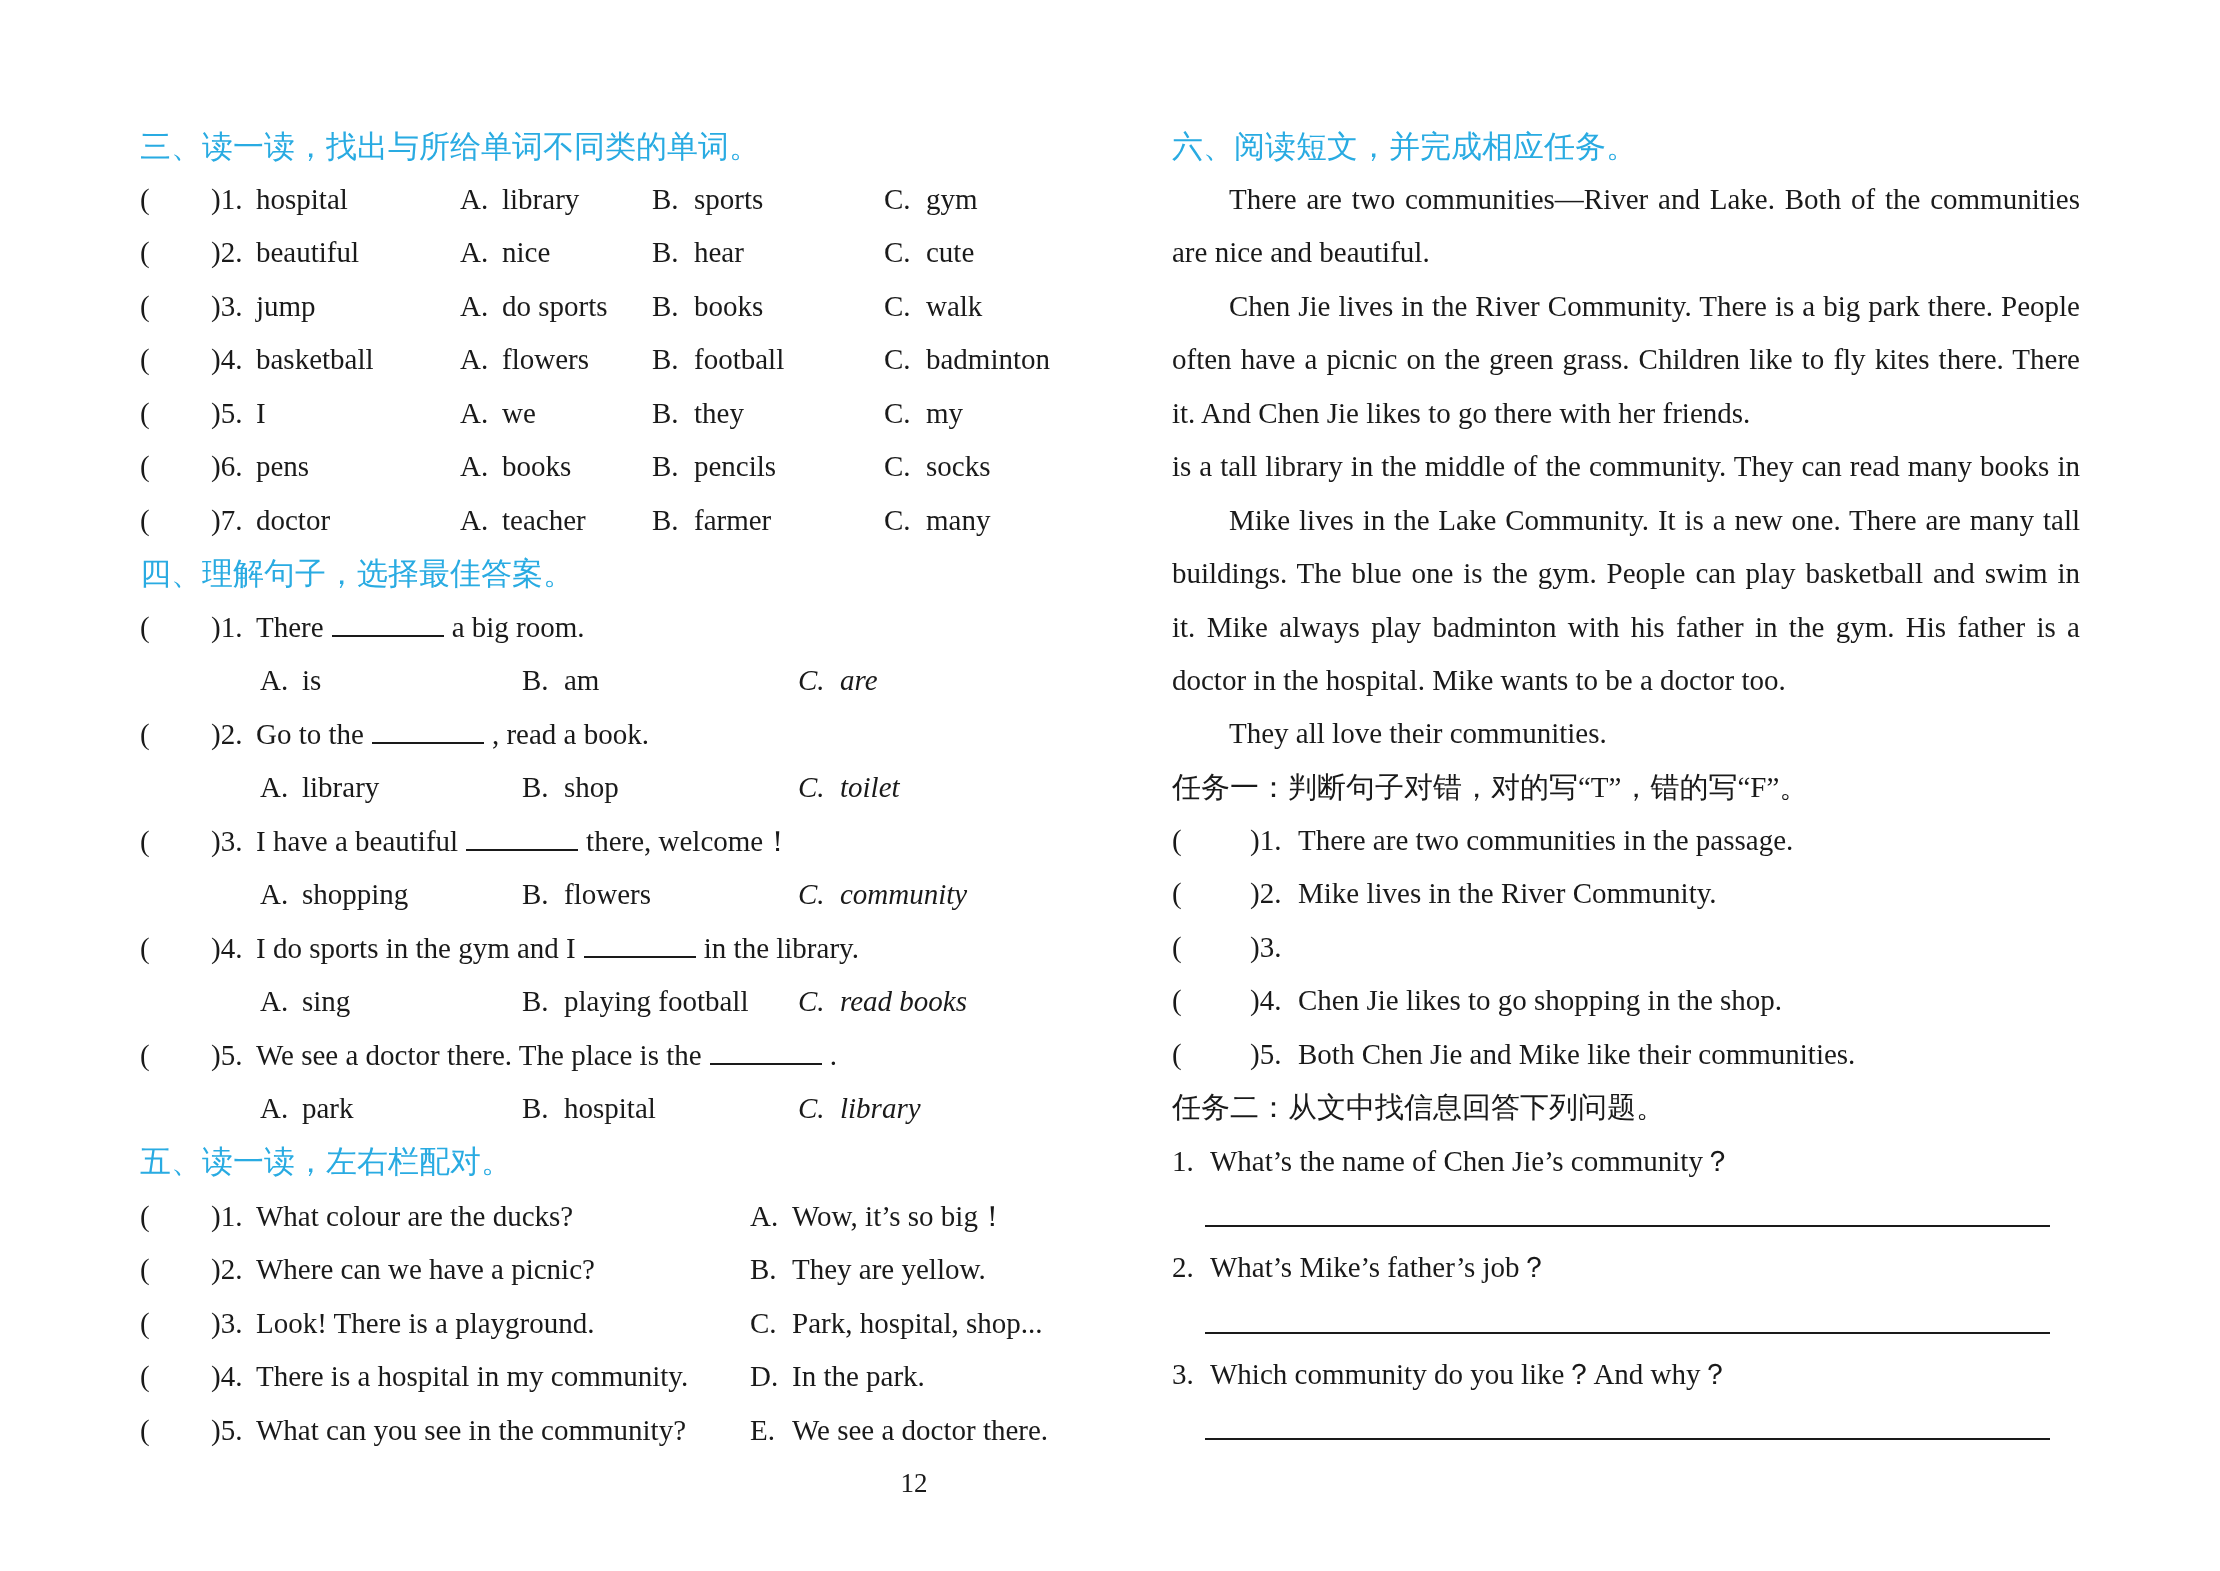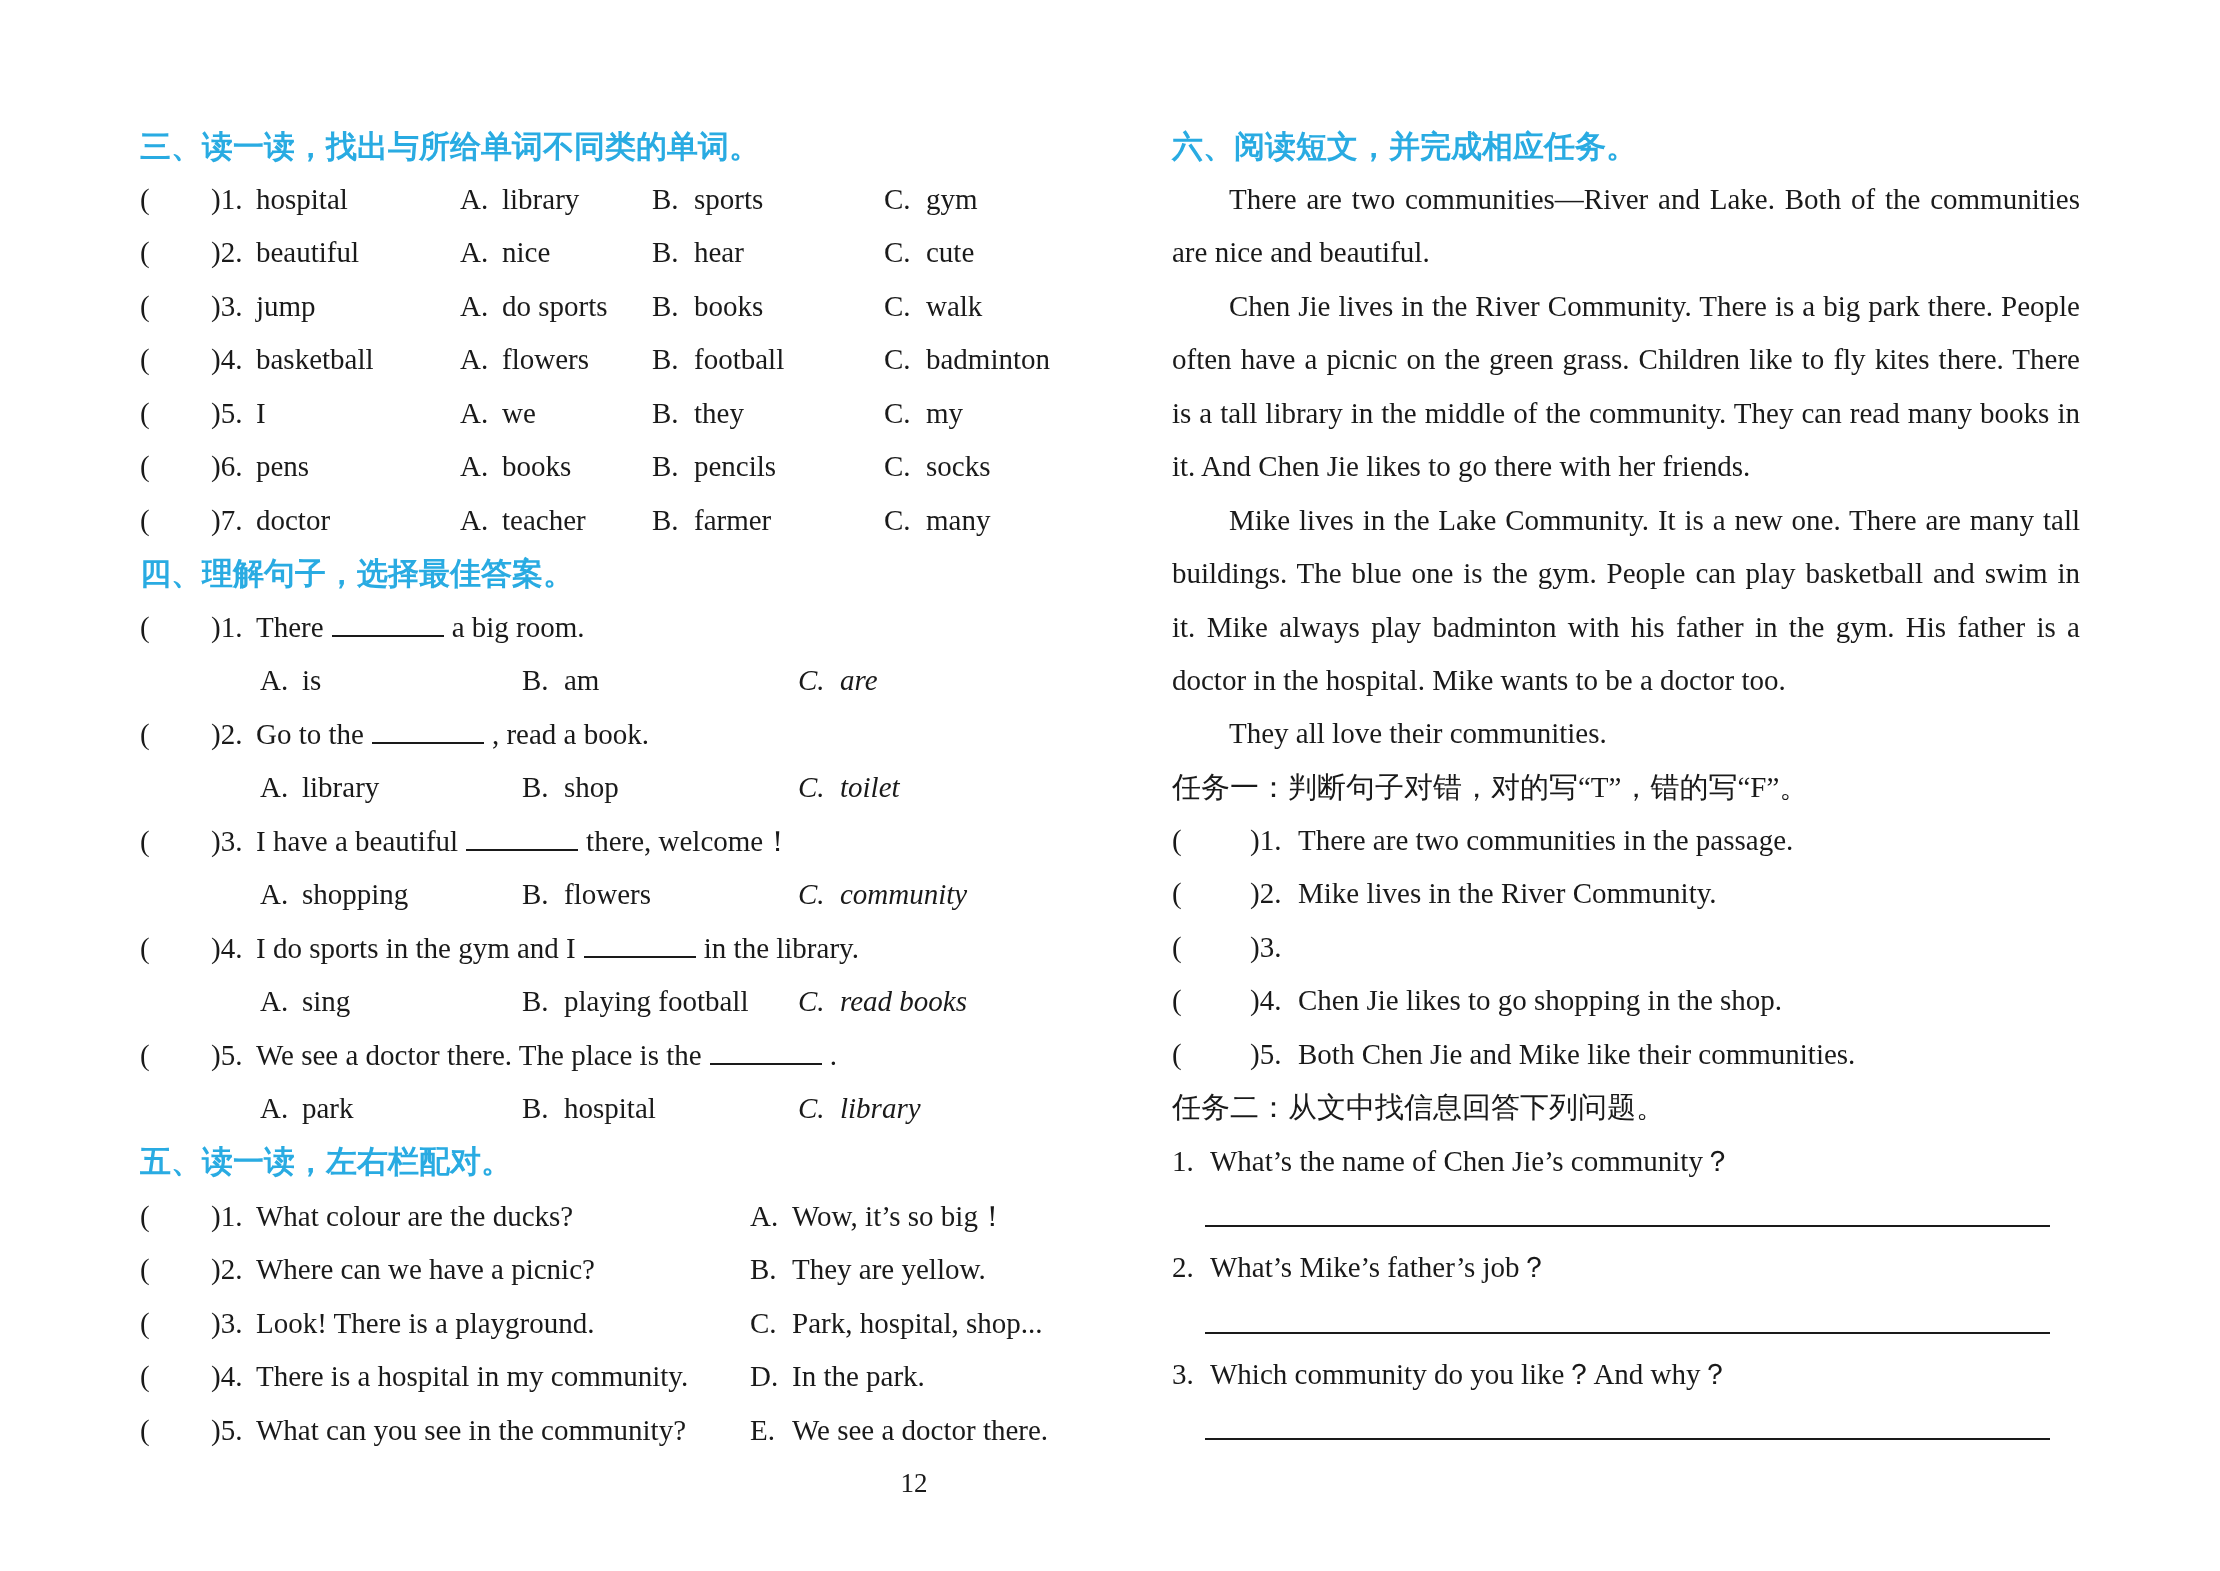--- a/index.html
+++ b/index.html
@@ -2,21 +2,21 @@
 <html><head>
 <meta charset="utf-8">
 <style>
   html,body{margin:0;padding:0;background:#e8e8e8;}
   .page{position:relative;width:2220px;height:1571px;background:#ffffff;
         font-family:"Liberation Serif","DejaVu Sans",serif;font-size:29px;color:#1a1a1a;overflow:hidden;}
   .col{position:absolute;top:0;}
   .col-left{left:140px;width:920px;}
   .col-right{left:1172px;width:908px;}
   .sec-header{position:absolute;left:0;height:50px;line-height:50px;
-              font-family:"Liberation Sans","DejaVu Sans",sans-serif;font-weight:700;
+              font-family:"Liberation Sans","DejaVu Sans",sans-serif;font-weight:400;
               font-size:31px;color:#29ABE2;white-space:nowrap;}
   .list{position:absolute;left:0;right:0;}
   .row{position:relative;height:53.45px;line-height:53.45px;white-space:nowrap;}
   .row span{white-space:pre;}
   .c0{position:absolute;left:0;}
   .c1{position:absolute;left:71px;}
   .c2{position:absolute;left:116px;}
   .oa{position:absolute;left:320px;}
   .ob{position:absolute;left:512px;}
   .oc{position:absolute;left:714px;margin-left:30px;}
@@ -205,22 +205,22 @@
 
   <div class="col col-right">
 
     <div class="sec-header" style="top:122px">六、阅读短文，并完成相应任务。</div>
 
     <div class="passage">
       <div class="pline ind jl">There are two communities—River and Lake. Both of the communities</div>
       <div class="pline">are nice and beautiful.</div>
       <div class="pline ind jl">Chen Jie lives in the River Community. There is a big park there. People</div>
       <div class="pline jl">often have a picnic on the green grass. Children like to fly kites there. There</div>
+      <div class="pline">it. And Chen Jie likes to go there with her friends.</div>
       <div class="pline jl">is a tall library in the middle of the community. They can read many books in</div>
-      <div class="pline">it. And Chen Jie likes to go there with her friends.</div>
       <div class="pline ind jl">Mike lives in the Lake Community. It is a new one. There are many tall</div>
       <div class="pline jl">buildings. The blue one is the gym. People can play basketball and swim in</div>
       <div class="pline jl">it. Mike always play badminton with his father in the gym. His father is a</div>
       <div class="pline">doctor in the hospital. Mike wants to be a doctor too.</div>
       <div class="pline ind">They all love their communities.</div>
     </div>
 
     <div class="task-label" style="top:761px">任务一：判断句子对错，对的写“T”，错的写“F”。</div>
 
     <div class="list" style="top:814px">

